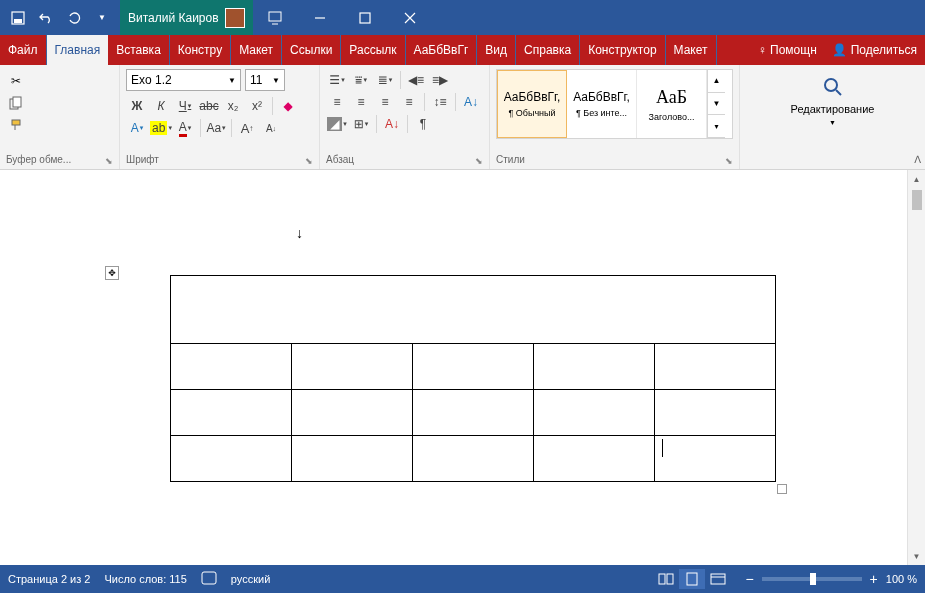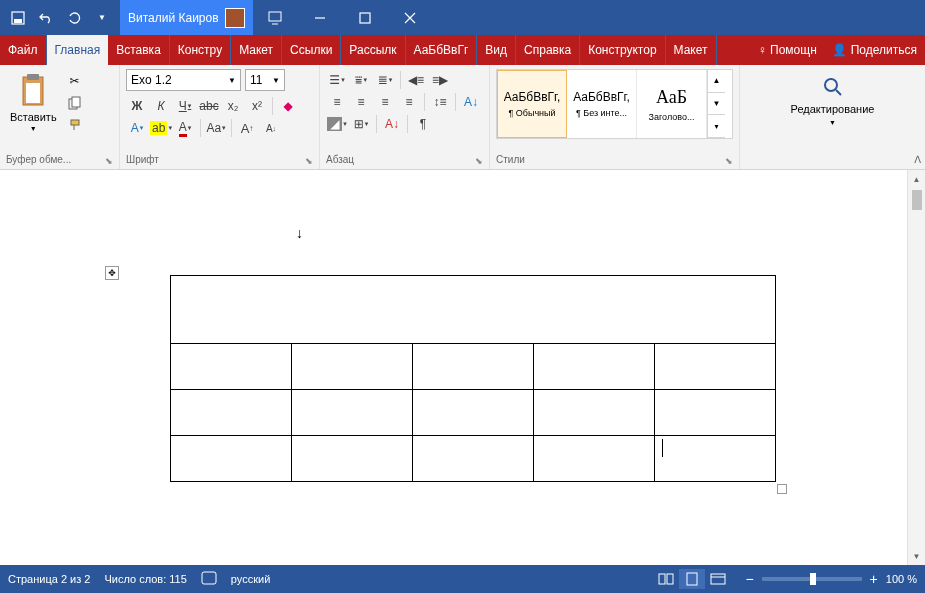--- a/index.html
+++ b/index.html
@@ -2,21 +2,21 @@
 <html><head>
 <meta charset="utf-8">
 <style>
 * { box-sizing: border-box; margin: 0; padding: 0; font-family: 'Segoe UI', Tahoma, sans-serif; }
 body { width: 925px; height: 593px; background: #fff; overflow: hidden; position: relative; }
 
 .titlebar { height: 35px; background: #2b579a; display: flex; align-items: center; color: #fff; font-size: 12px; }
 .titlebar-qat { display: flex; align-items: center; padding: 0 8px; gap: 8px; }
 .titlebar-qat .icon { width: 20px; height: 20px; display: flex; align-items: center; justify-content: center; cursor: pointer; }
 .titlebar-title { flex: 1; text-align: center; }
-.titlebar-user { display: flex; align-items: center; gap: 6px; padding: 16px 8px; background: #3b82f6; height: 100%; }
+.titlebar-user { display: flex; align-items: center; gap: 6px; padding: 16px 8px; background: #0f766e; height: 100%; }
 .avatar { width: 20px; height: 20px; background: #a0522d; border: 1px solid #fff; }
 .titlebar-controls { display: flex; }
 .titlebar-controls .ctrl { width: 45px; height: 35px; display: flex; align-items: center; justify-content: center; cursor: pointer; }
 
 .tabs-row { height: 30px; background: #b91c1c; display: flex; align-items: stretch; color: #fff; font-size: 12px; }
 .tab { padding: 0 8px; display: flex; align-items: center; cursor: pointer; border-right: 1px solid #3a639e; white-space: nowrap; }
 .tab.active { background: #f3f3f3; color: #2b579a; border-right: none; }
 .tabs-spacer { flex: 1; }
 .tabs-right { display: flex; align-items: center; }
 .tabs-right .tab-help { padding: 0 8px; display: flex; align-items: center; gap: 3px; cursor: pointer; }
@@ -157,29 +157,20 @@
     <div class="tab-help">
         <span>👤</span>
         <span>Поделиться</span>
       </div>
   </div>
 </div>
 
 <div class="ribbon">
   <div class="ribbon-group" style="width:120px;">
     <div class="ribbon-body">
-      <div class="paste-btn">
-        <svg width="30" height="36">
-            <rect x="5" y="4" width="20" height="28" fill="#d89e5a" stroke="#b07030"></rect>
-            <rect x="9" y="1" width="12" height="6" fill="#888" rx="1"></rect>
-            <rect x="8" y="10" width="14" height="20" fill="#fff"></rect>
-          </svg>
-        <span>Вставить</span>
-        <span style="font-size:7px;">▼</span>
-      </div>
       <div class="clipboard-icons">
         <div class="small-icon">✂</div>
         <div class="small-icon">
             <svg width="14" height="14">
               <rect x="1" y="3" width="8" height="10" fill="none" stroke="#666"></rect>
               <rect x="4" y="1" width="8" height="10" fill="#fff" stroke="#666"></rect>
             </svg>
           </div>
         <div class="small-icon">
             <svg width="14" height="14">

